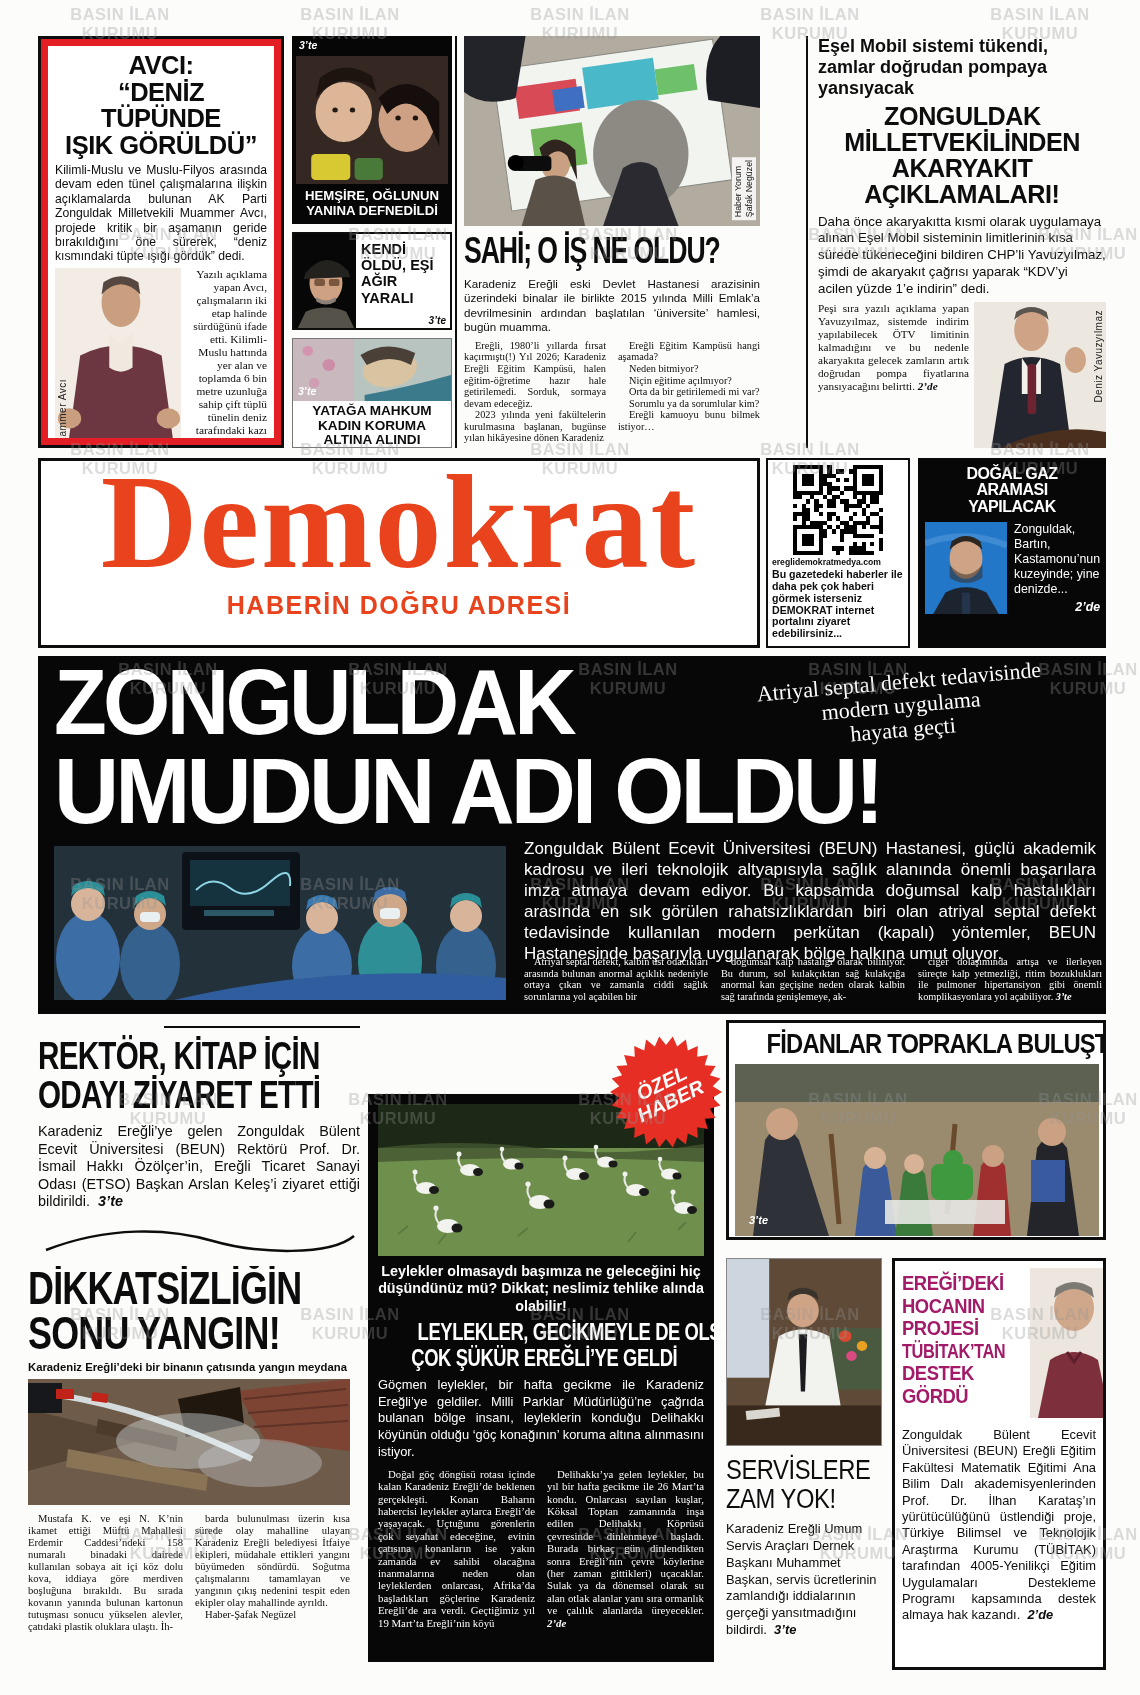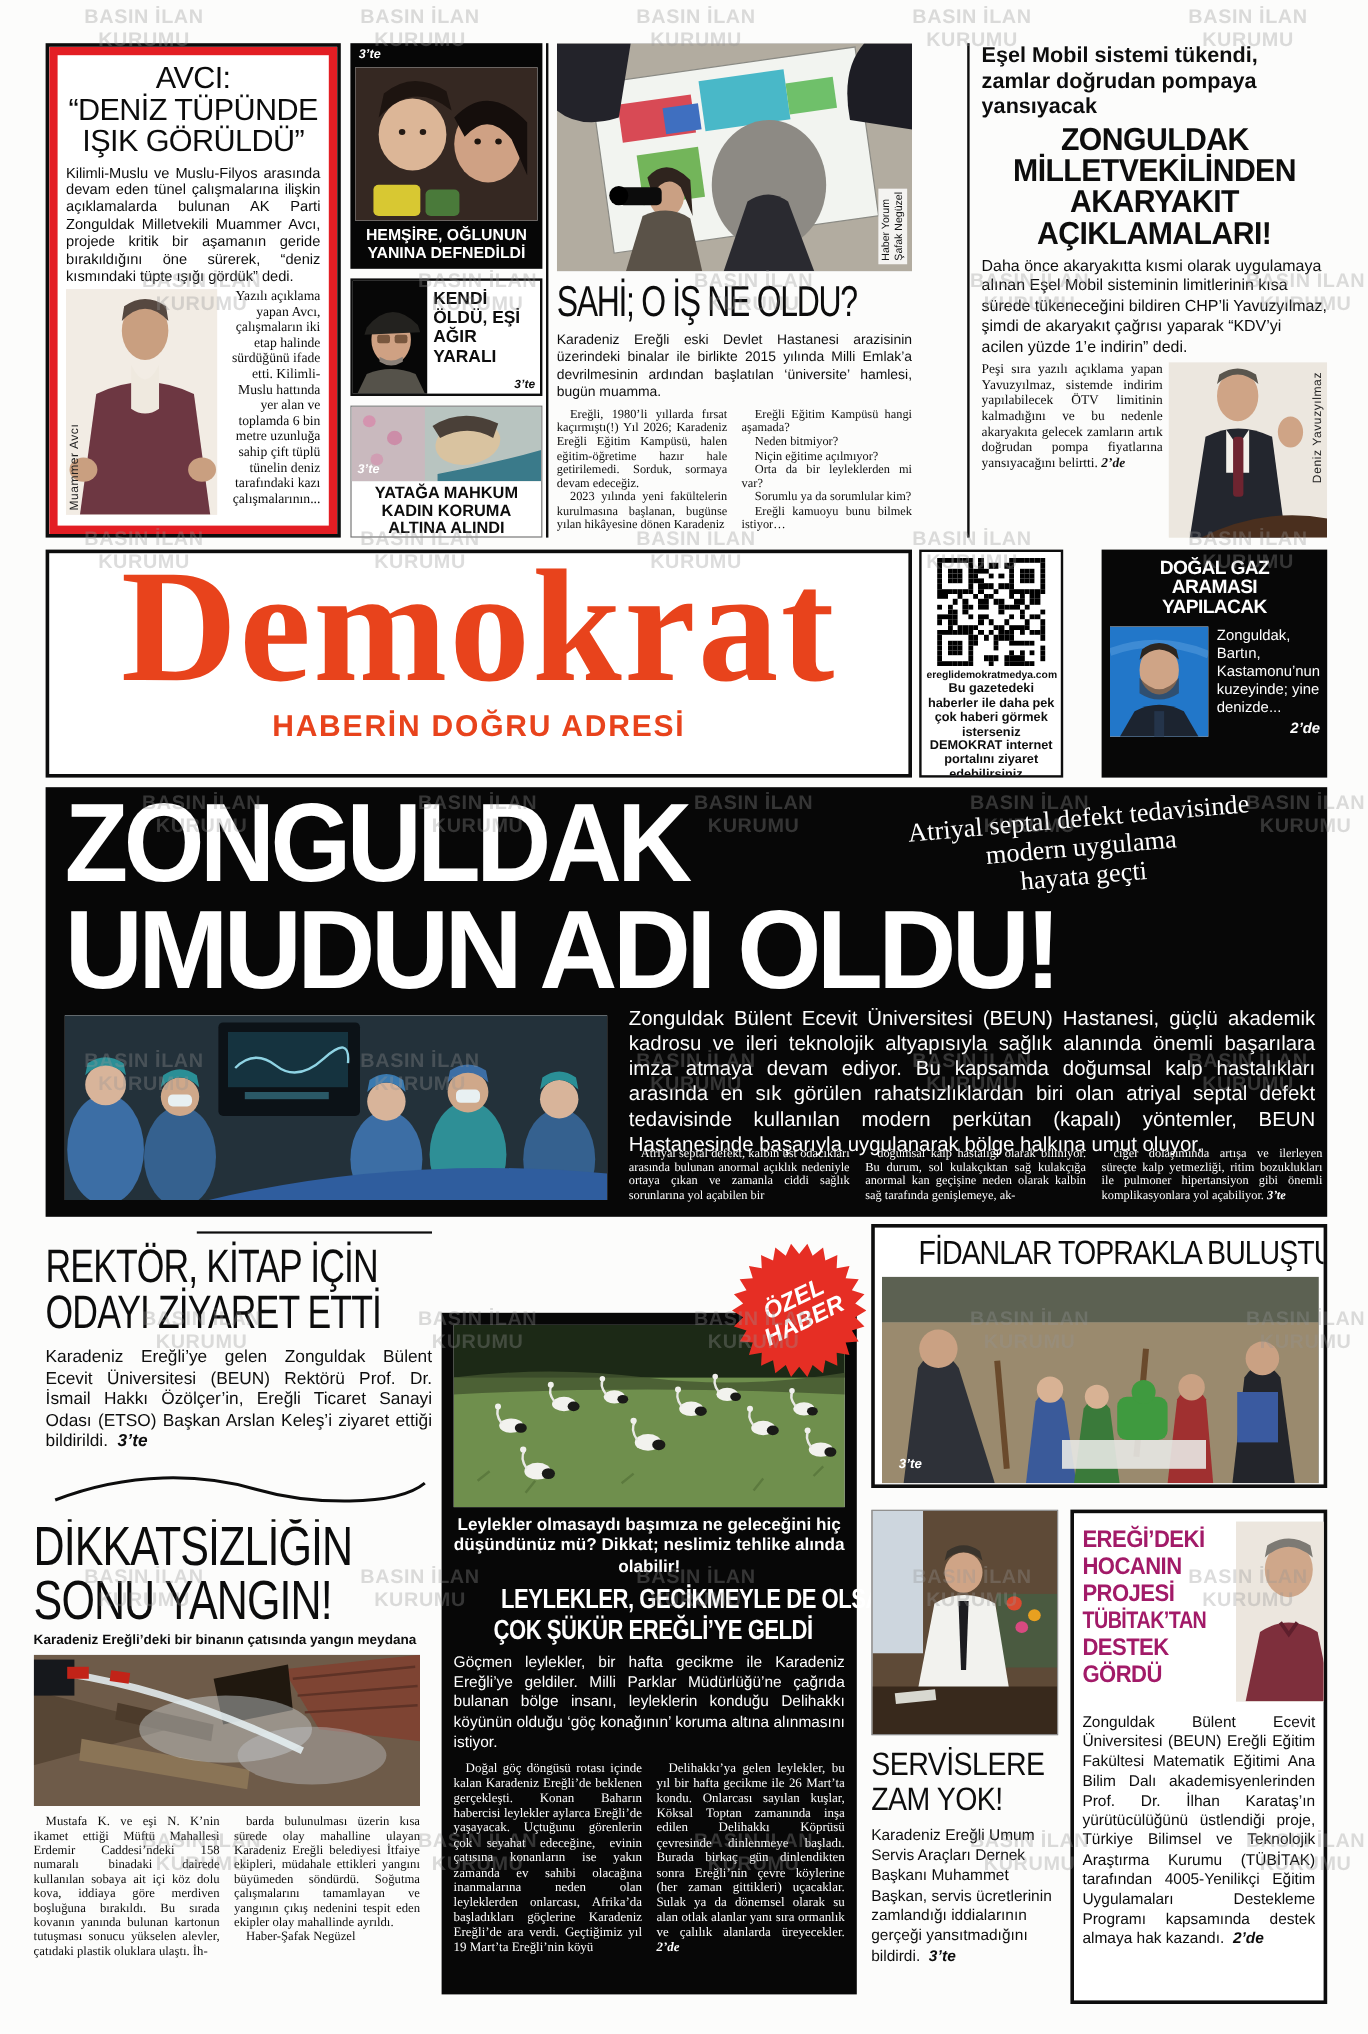--- a/index.html
+++ b/index.html
@@ -4,21 +4,21 @@
 <style>
 *{margin:0;padding:0;box-sizing:border-box}
 html,body{background:#d9d9d9}
 .page{position:relative;width:1140px;height:1695px;margin:0 auto;background:#fcfcfb;font-family:"Liberation Sans",sans-serif;color:#0d0d0d;overflow:hidden}
 section{position:absolute;overflow:hidden}
 .serif{font-family:"Liberation Serif",serif}
 .ph{position:relative;background:#bbb;overflow:hidden}
 .ph svg{display:block;width:100%;height:100%}
 .sqz{display:inline-block;white-space:nowrap;transform:scaleX(var(--sx,1));transform-origin:50% 50%}
 .sqzL{display:inline-block;white-space:nowrap;transform:scaleX(var(--sx,1));transform-origin:0 50%}
-.hl{font-weight:normal;letter-spacing:-1px;color:#0c0c0c}
+.hl{font-weight:bold;letter-spacing:-1px;color:#0c0c0c}
 .ctr{text-align:center}.jus{text-align:justify}.pre{white-space:pre-line}
 .pg{font-weight:bold;font-style:italic}
 .pg3{font-weight:bold;font-style:italic}
 .vlabel{position:absolute;writing-mode:vertical-rl;transform:rotate(180deg);font-size:10px;letter-spacing:.5px;color:#222}
 .wm{position:absolute;z-index:40;width:150px;margin-left:-75px;color:rgba(150,150,150,.33);font-weight:bold;font-size:16.5px;line-height:1.15;text-align:center;white-space:pre-line;letter-spacing:.5px;pointer-events:none}
 .vr{position:absolute;width:2px;background:#0d0d0d}
 
 #avci{left:38px;top:36px;width:246px;height:412px;border:3px solid #0d0d0d;background:#fff}
 .avci-in{height:100%;border:7px solid var(--frame_red,#e31e24);padding:6px 7px;overflow:hidden}
 #avci h2{font-size:25.5px;line-height:1.04;letter-spacing:-.5px}
@@ -54,21 +54,21 @@
 #akar .hblock{margin-top:4px;text-align:center}
 #akar .hblock div{font-weight:bold;font-size:26.5px;line-height:.99;letter-spacing:-.5px}
 #akar .lead{font-size:13.3px;line-height:1.27;margin-top:6px}
 #akar .row{display:flex;margin-top:4px}
 #akar .bd{font-size:11.2px;line-height:1.16;text-align:justify;flex:1;font-family:"Liberation Serif",serif}
 #akar .ph{width:132px;height:148px;flex:none;margin-left:5px;background:#ece7df}
 
 #mast{left:38px;top:458px;width:722px;height:190px;border:3px solid #0d0d0d;background:#fff;text-align:center}
 #mast .title{font-family:Liberation Serif, serif;font-weight:bold;font-size:134px;line-height:1;color:var(--red,#e8431c);letter-spacing:2px;margin-top:-6px}
 #mast .slogan{font-size:25px;font-weight:bold;color:var(--red,#e8431c);letter-spacing:1.5px;margin-top:2px}
-#qrbox{left:766px;top:458px;width:120px;height:190px;border:2px solid #0d0d0d;background:#fff;text-align:center;padding:5px 4px}
+#qrbox{left:766px;top:458px;width:144px;height:190px;border:2px solid #0d0d0d;background:#fff;text-align:left;padding:5px 4px}
 #qr{width:90px;height:90px;margin:0 auto;display:grid;grid-template-columns:repeat(21,1fr);grid-template-rows:repeat(21,1fr);background:#fff}
 #qr div.on{background:#000}
 #qrbox .url{font-weight:bold;font-size:8.6px;margin-top:2px}
 #qrbox .txt{font-weight:bold;font-size:10.6px;line-height:1.12;margin-top:2px}
 #gas{left:918px;top:458px;width:188px;height:190px;background:#070707;color:#fff;padding:8px 7px}
 #gas .hblock div{text-align:center;font-weight:bold;font-size:16px;line-height:1.02;letter-spacing:-.5px}
 #gas .row{display:flex;margin-top:7px;gap:7px}
 #gas .ph{width:82px;height:92px;flex:none}
 #gas .t{font-size:12.4px;line-height:1.22;flex:1}
 #gas .pg{display:block;text-align:right;margin-top:2px}
@@ -321,21 +321,21 @@
     <p class="lead jus">Karadeniz Ereğli eski Devlet Hastanesi arazisinin üzerindeki binalar ile birlikte 2015 yılında Milli Emlak’a devrilmesinin ardından başlatılan ‘üniversite’ hamlesi, bugün muamma.</p>
     <div class="cols">
       <div>
         <p>Ereğli, 1980’li yıllarda fırsat kaçırmıştı(!) Yıl 2026; Karadeniz Ereğli Eğitim Kampüsü, halen eğitim-öğretime hazır hale getirilemedi. Sorduk, sormaya devam edeceğiz.</p>
         <p>2023 yılında yeni fakültelerin kurulmasına başlanan, bugünse yılan hikâyesine dönen Karadeniz</p>
       </div>
       <div>
         <p>Ereğli Eğitim Kampüsü hangi aşamada?</p>
         <p>Neden bitmiyor?</p>
         <p>Niçin eğitime açılmıyor?</p>
-        <p>Orta da bir leyleklerden mi var?</p>
+        <p>Orta da bir getirilemedi mi var?</p>
         <p>Sorumlu ya da sorumlular kim?</p>
         <p>Ereğli kamuoyu bunu bilmek istiyor…</p>
       </div>
     </div>
   </section>
 
   <div class="vr" style="left:806px;top:36px;height:412px"></div>
 
   <section id="akar">
     <p class="kick">Eşel Mobil sistemi tükendi, zamlar doğrudan pompaya yansıyacak</p>

